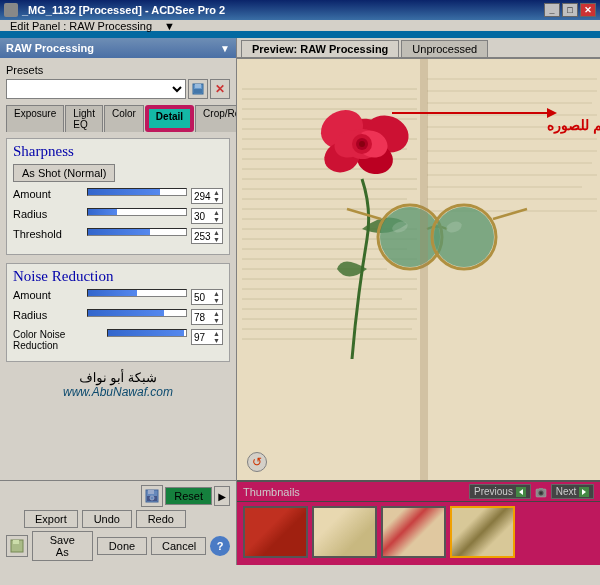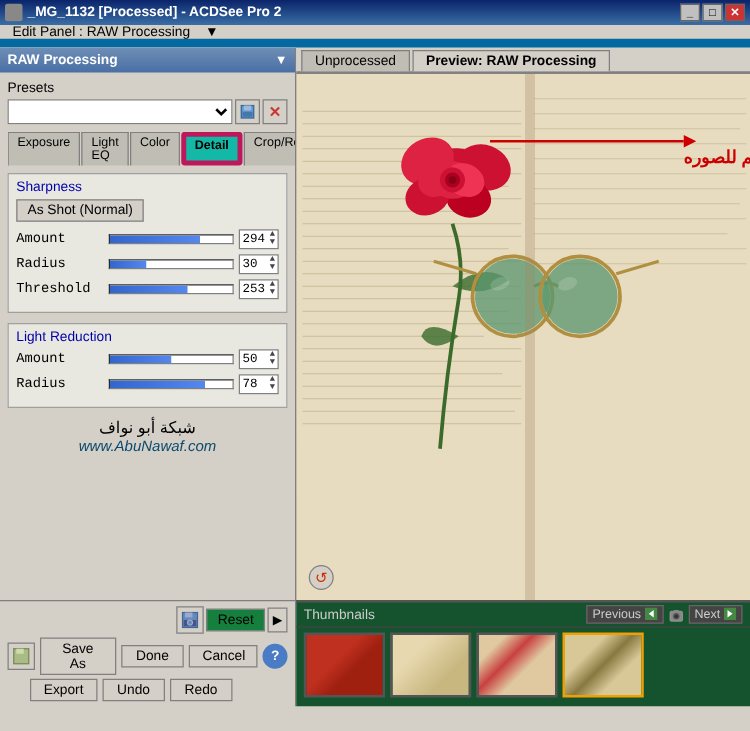--- a/index.html
+++ b/index.html
@@ -174,42 +174,42 @@
     }
 
     
     .subsection {
       border: 1px solid #a0a0a0;
       background: #e8e8e0;
       margin-bottom: 8px;
       padding: 4px 6px 6px;
     }
     .subsection-title {
-      font-size: 11px;
+      font-size: 15px;
       color: #0000aa;
       margin-bottom: 4px;
+      font-family: Liberation Serif, serif;
     }
 
     
     .shot-btn {
       background: #d4d0c8;
       border: 1px solid #808080;
       padding: 2px 8px;
       font-size: 11px;
       cursor: pointer;
       margin-bottom: 6px;
     }
 
     
     .slider-row {
       display: flex;
-      align-items: center;
+      align-items: flex-start;
       margin-bottom: 4px;
       gap: 4px;
-      font-family: Liberation Mono, monospace;
     }
     .slider-label {
       width: 70px;
       font-size: 11px;
       color: #000;
       flex-shrink: 0;
     }
     .slider-track {
       flex: 1;
       height: 8px;
@@ -387,21 +387,21 @@
       align-items: center;
       justify-content: center;
       cursor: pointer;
       font-size: 12px;
       color: #cc3300;
     }
 
     
     .thumbnail-strip {
       height: 85px;
-      background: #14532d;
+      background: #be185d;
       border-top: 2px solid #555;
       display: flex;
       flex-direction: column;
     }
     .thumb-header {
       display: flex;
       align-items: center;
       justify-content: space-between;
       padding: 2px 6px;
       color: #ccc;
@@ -564,21 +564,21 @@
             <span>253</span>
             <div class="spinner-arrows">
                 <span>▲</span>
                 <span>▼</span>
               </div>
           </div>
         </div>
       </div>
 
       <div class="subsection">
-        <div class="subsection-title">Light Reduction</div>
+        <div class="subsection-title">Noise Reduction</div>
 
         <div class="slider-row">
           <span class="slider-label">Amount</span>
           <div class="slider-track">
             <div class="slider-fill" style="width:50%"></div>
           </div>
           <div class="spinner-box">
             <span>50</span>
             <div class="spinner-arrows">
                 <span>▲</span>
@@ -594,20 +594,33 @@
           </div>
           <div class="spinner-box">
             <span>78</span>
             <div class="spinner-arrows">
                 <span>▲</span>
                 <span>▼</span>
               </div>
           </div>
         </div>
 
+        <div class="slider-row">
+          <span class="slider-label" style="width:90px;font-size:10px;">Color Noise Reduction</span>
+          <div class="slider-track">
+            <div class="slider-fill" style="width:97%"></div>
+          </div>
+          <div class="spinner-box">
+            <span>97</span>
+            <div class="spinner-arrows">
+                <span>▲</span>
+                <span>▼</span>
+              </div>
+          </div>
+        </div>
       </div>
 
       <div class="watermark">
         <div class="watermark-arabic" style="direction:rtl;">شبكة أبو نواف</div>
         <div class="watermark-url">www.AbuNawaf.com</div>
       </div>
     </div>
 
     <div class="bottom-bar">
       <div class="reset-row">
@@ -615,48 +628,48 @@
           <svg width="14" height="14" viewBox="0 0 14 14">
             <rect x="1" y="1" width="12" height="12" fill="#6688bb" stroke="#446699" stroke-width="1"></rect>
             <rect x="3" y="1" width="6" height="4" fill="#99aacc"></rect>
             <rect x="2" y="7" width="10" height="5" fill="#445588"></rect>
             <circle cx="7" cy="9" r="2" fill="#6688bb" stroke="#99aacc" stroke-width="1"></circle>
           </svg>
         </div>
         <button class="reset-btn">Reset</button>
         <div class="arrow-btn">▶</div>
       </div>
+      <div class="bottom-row" style="padding-left:18px;">
+        <button class="bottom-btn">Export</button>
+        <button class="bottom-btn">Undo</button>
+        <button class="bottom-btn">Redo</button>
+      </div>
       <div class="bottom-row">
         <div class="disk-icon-btn">
           <svg width="14" height="14" viewBox="0 0 14 14">
             <rect x="1" y="1" width="12" height="12" fill="#aabb88" stroke="#778855" stroke-width="1"></rect>
             <rect x="3" y="1" width="6" height="4" fill="#ccddaa"></rect>
           </svg>
         </div>
         <button class="bottom-btn">Save As</button>
         <button class="bottom-btn">Done</button>
         <button class="bottom-btn">Cancel</button>
         <div class="help-icon-btn">?</div>
       </div>
-      <div class="bottom-row" style="padding-left:18px;">
-        <button class="bottom-btn">Export</button>
-        <button class="bottom-btn">Undo</button>
-        <button class="bottom-btn">Redo</button>
-      </div>
     </div>
   </div>
 
   <div class="right-panel">
 
     <div class="preview-tabs">
+      <div class="preview-tab active">
+        <span>Preview: RAW Processing</span>
+      </div>
       <div class="preview-tab">
         <span>Unprocessed</span>
-      </div>
-      <div class="preview-tab active">
-        <span>Preview: RAW Processing</span>
       </div>
     </div>
 
     <div class="image-area">
       <div class="photo-bg">
 
         <svg width="100%" height="100%" style="position:absolute;top:0;left:0;">
 
           <rect width="100%" height="100%" fill="#e8dcc0"></rect>
 

